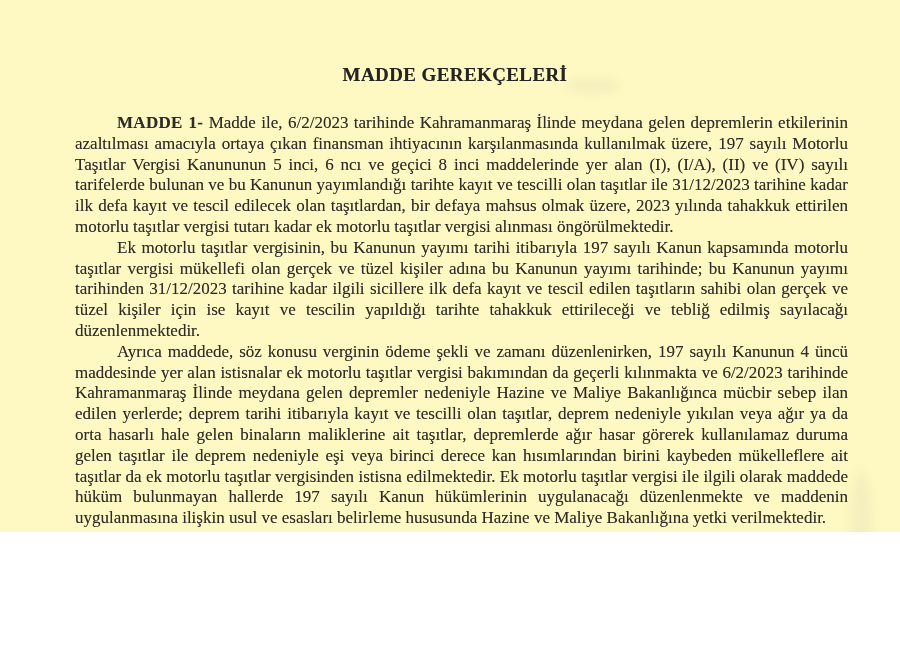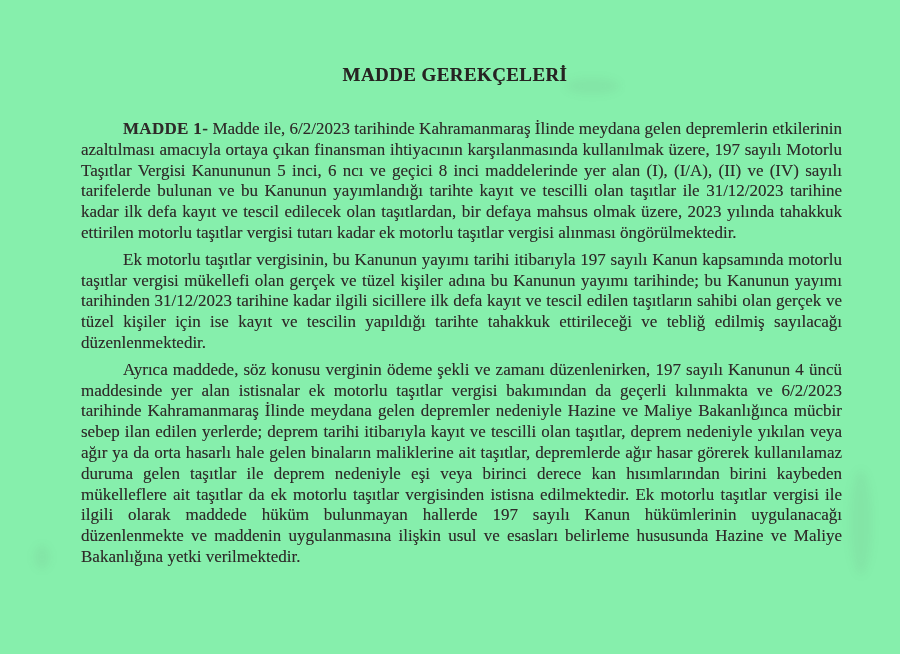--- a/index.html
+++ b/index.html
@@ -3,22 +3,22 @@
 <meta charset="utf-8">
 <style>
   html, body {
     margin: 0;
     padding: 0;
     background: #ffffff;
   }
   .page {
     position: relative;
     width: 900px;
-    height: 654px;
-    background: #86efac;
+    height: 532px;
+    background: #fef9c3;
     overflow: hidden;
     font-family: "Liberation Serif", "DejaVu Serif", serif;
     color: #2e2b29;
   }
   .doc-title {
     position: absolute;
     top: 64px;
     left: 75px;
     width: 760px;
     margin: 0;
@@ -33,21 +33,21 @@
     position: absolute;
     top: 113px;
     left: 75px;
     width: 773px;
     font-size: 17px;
     line-height: 20.8px;
     text-align: justify;
     text-shadow: 0 0 0.5px rgba(60,55,50,0.45);
   }
   .doc-body p {
-    margin: 6px;
+    margin: 0;
     text-indent: 42px;
   }
   .doc-body p b {
     letter-spacing: 0.3px;
   }
   
   .smudge {
     position: absolute;
     background: rgba(90, 85, 80, 0.06);
     border-radius: 50%;

